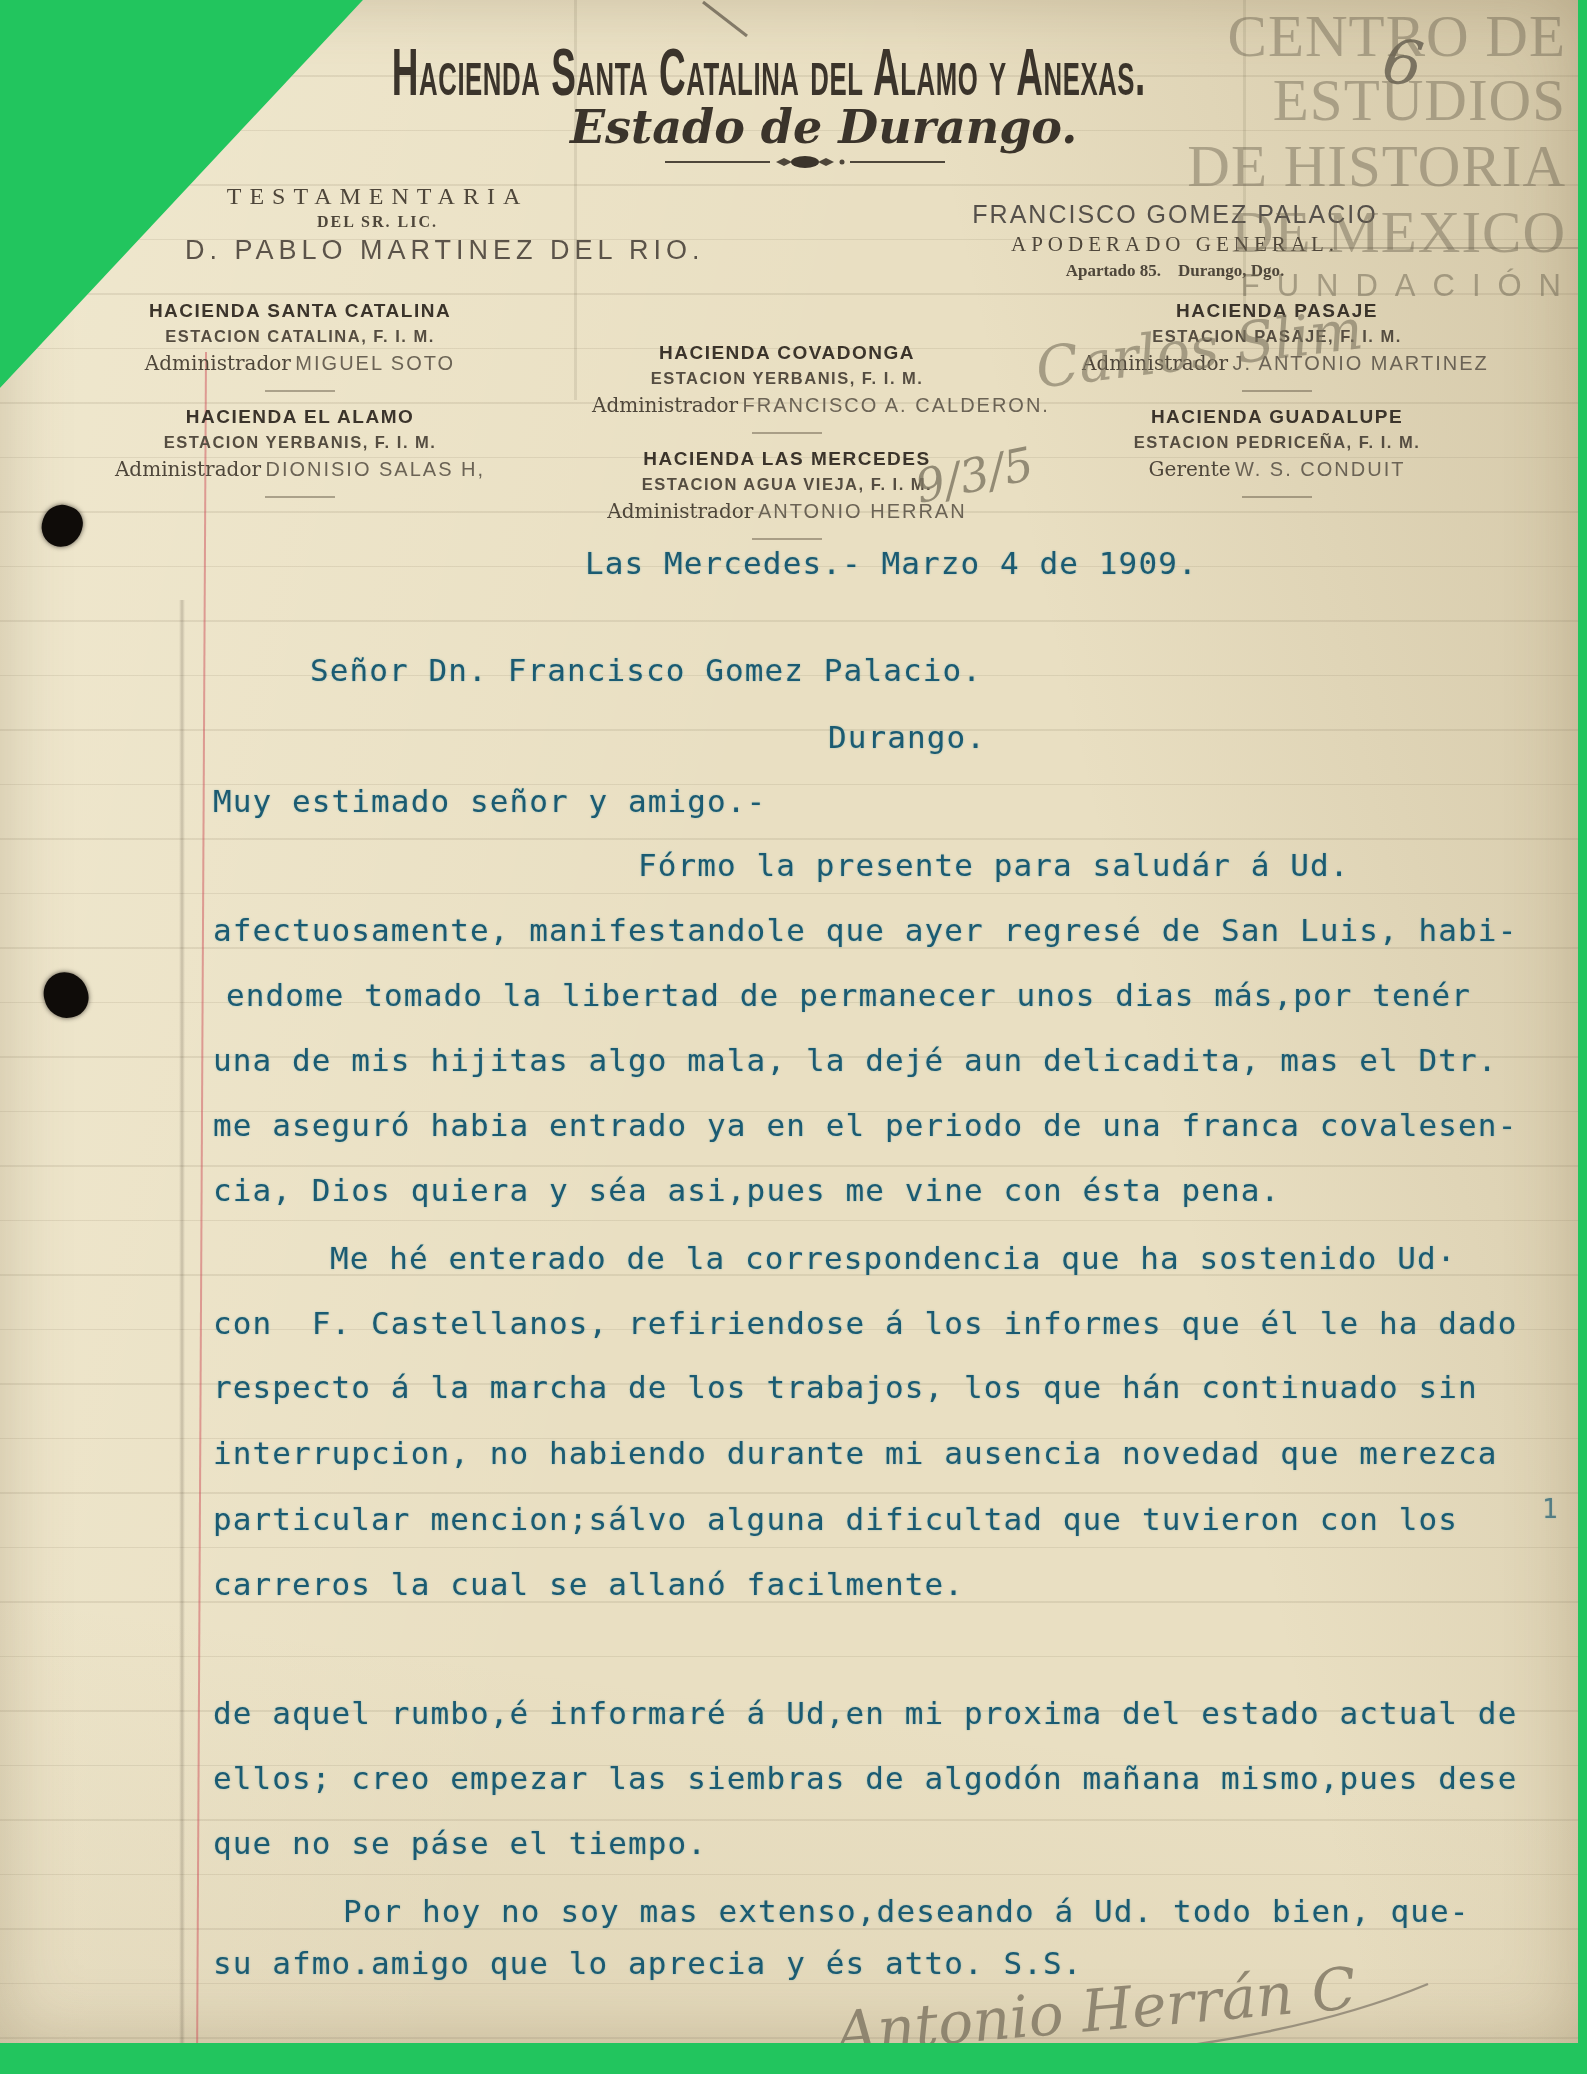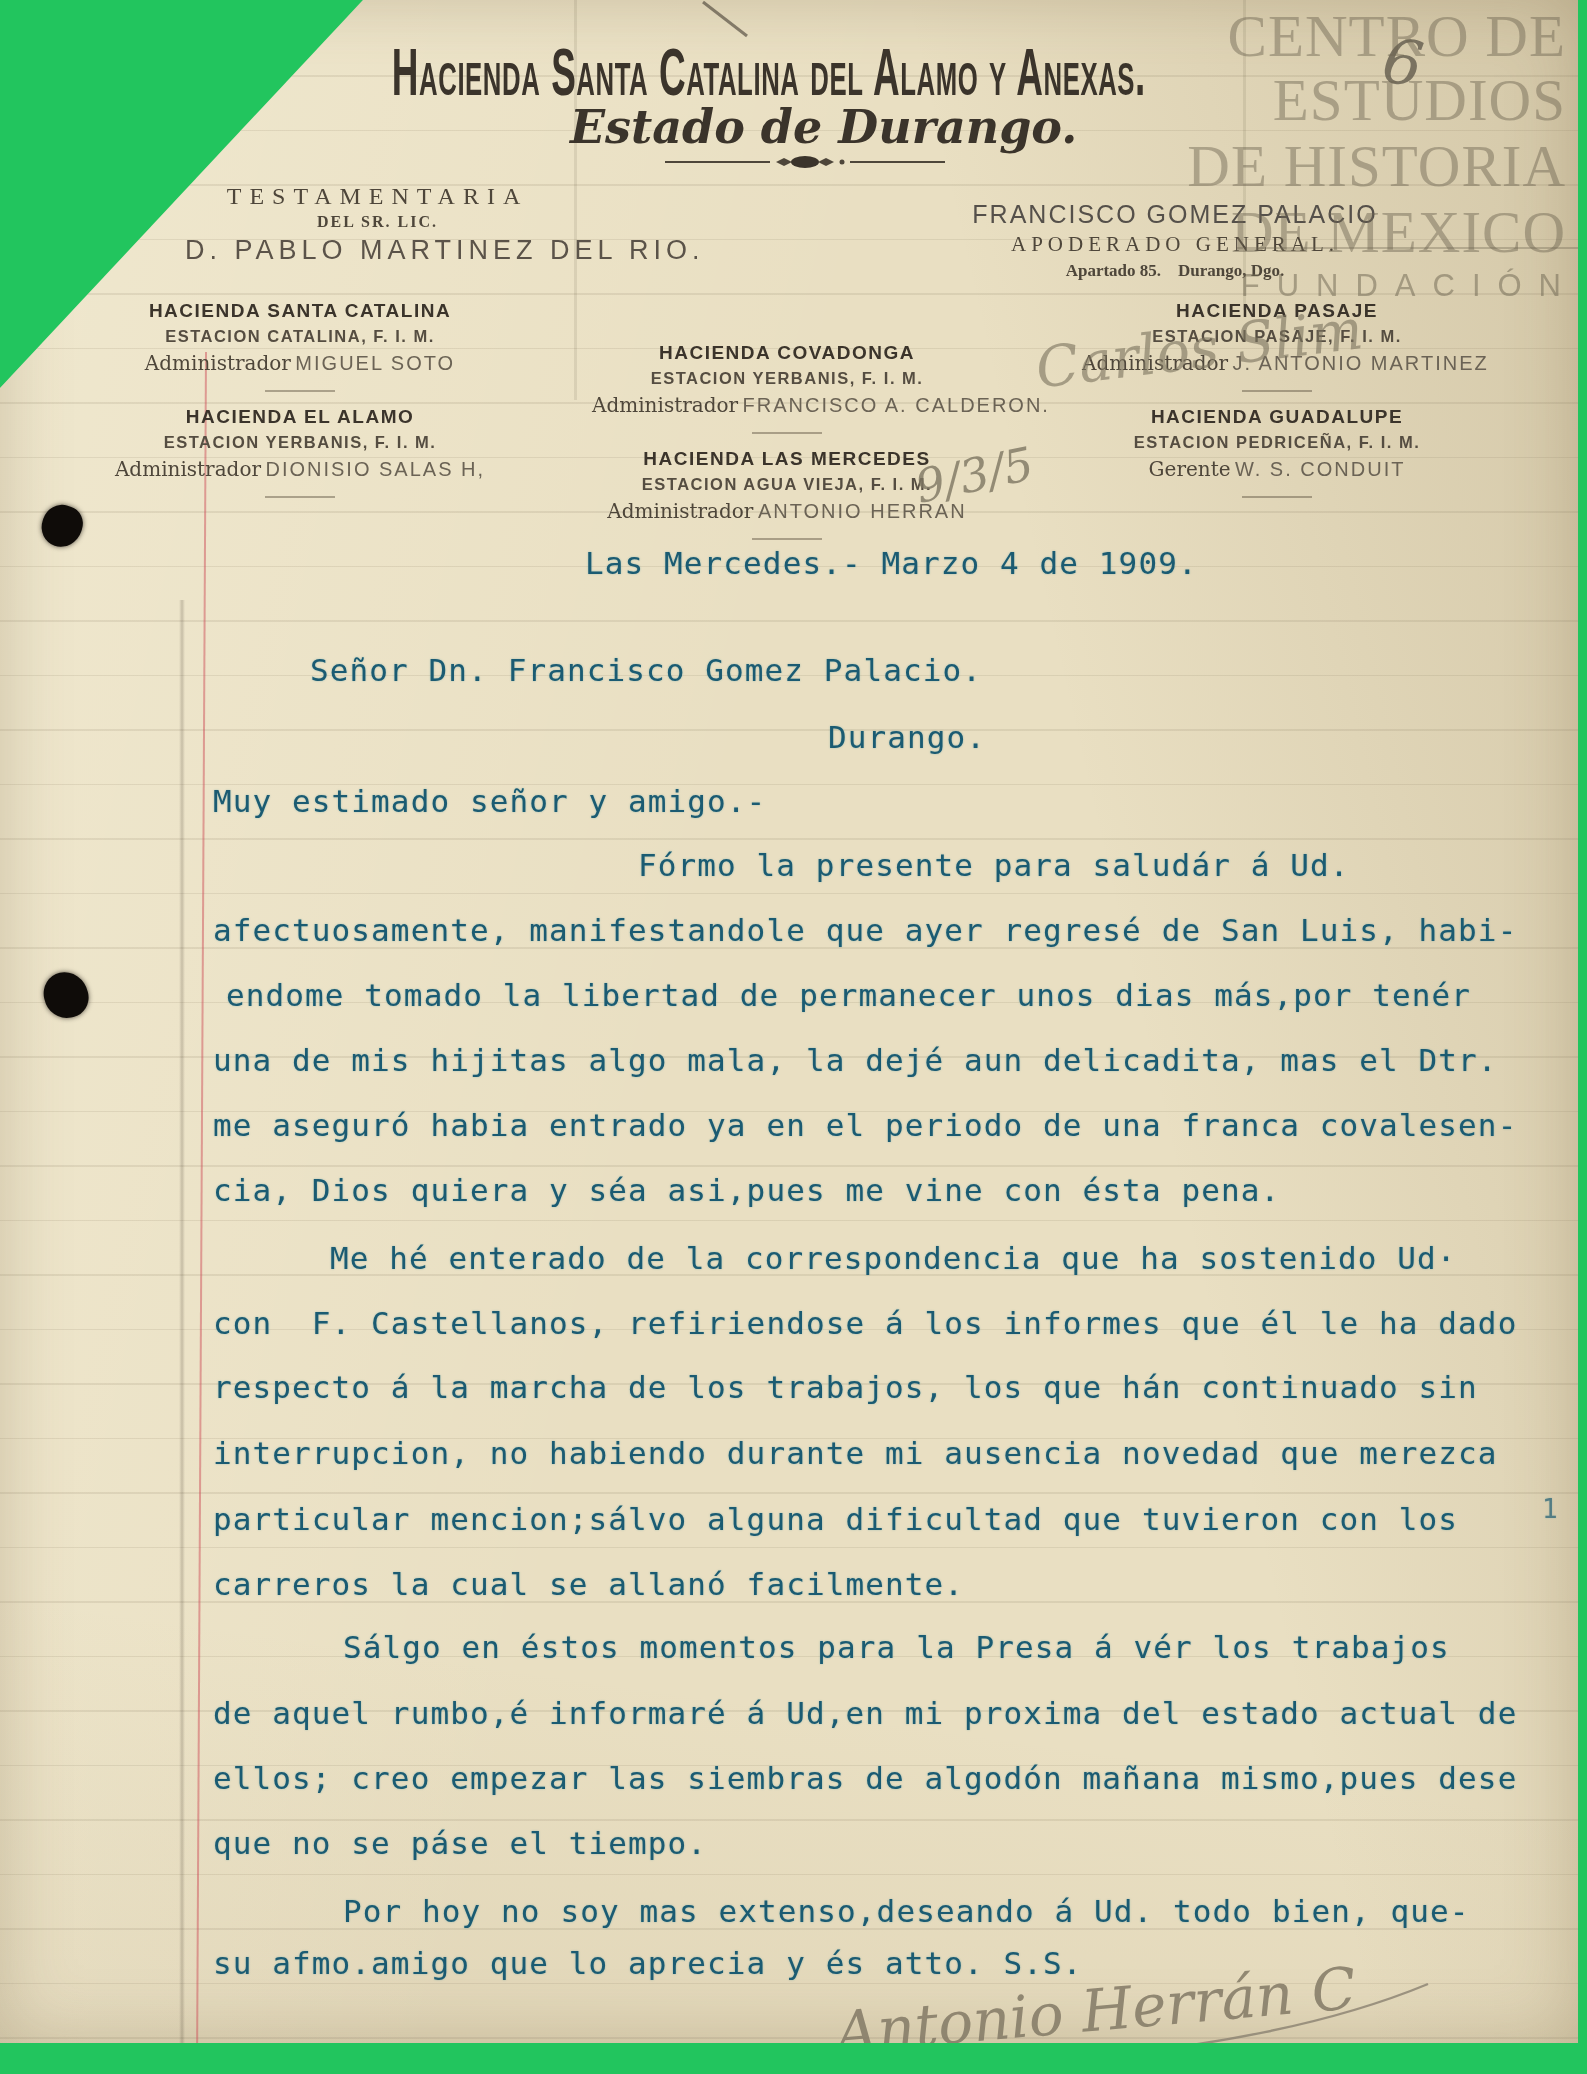--- a/index.html
+++ b/index.html
@@ -170,21 +170,20 @@
     <div class="typed" style="left:213px;top:980px;margin-left:13px;">endome tomado la libertad de permanecer unos dias más,por tenér</div>
     <div class="typed" style="left:213px;top:1045px;">una de mis hijitas algo mala, la dejé aun delicadita, mas el Dtr.</div>
     <div class="typed" style="left:213px;top:1110px;">me aseguró habia entrado ya en el periodo de una franca covalesen-</div>
     <div class="typed" style="left:213px;top:1175px;">cia, Dios quiera y séa asi,pues me vine con ésta pena.</div>
     <div class="typed" style="left:330px;top:1243px;">Me hé enterado de la correspondencia que ha sostenido Ud·</div>
     <div class="typed" style="left:213px;top:1308px;">con  F. Castellanos, refiriendose á los informes que él le ha dado</div>
     <div class="typed" style="left:213px;top:1372px;">respecto á la marcha de los trabajos, los que hán continuado sin</div>
     <div class="typed" style="left:213px;top:1438px;">interrupcion, no habiendo durante mi ausencia novedad que merezca</div>
     <div class="typed" style="left:213px;top:1504px;">particular mencion;sálvo alguna dificultad que tuvieron con los</div>
     <div class="typed" style="left:213px;top:1569px;">carreros la cual se allanó facilmente.</div>
-    <div class="typed" style="left:343px;top:1632px;">Sálgo en éstos momentos para la Presa á vér los trabajos</div>
     <div class="typed" style="left:213px;top:1698px;">de aquel rumbo,é informaré á Ud,en mi proxima del estado actual de</div>
     <div class="typed" style="left:213px;top:1763px;">ellos; creo empezar las siembras de algodón mañana mismo,pues dese</div>
     <div class="typed" style="left:213px;top:1828px;">que no se páse el tiempo.</div>
     <div class="typed" style="left:343px;top:1896px;">Por hoy no soy mas extenso,deseando á Ud. todo bien, que-</div>
     <div class="typed" style="left:213px;top:1948px;">su afmo.amigo que lo aprecia y és atto. S.S.</div>
     <div class="typed" style="left:1542px;top:1496px;font-size:26px;opacity:.7;">1</div>
 
     <svg style="position:absolute;left:695px;top:0;" width="60" height="40">
       <path d="M8 2 L52 36" stroke="rgba(80,72,60,.65)" stroke-width="3" fill="none"></path>
     </svg>

